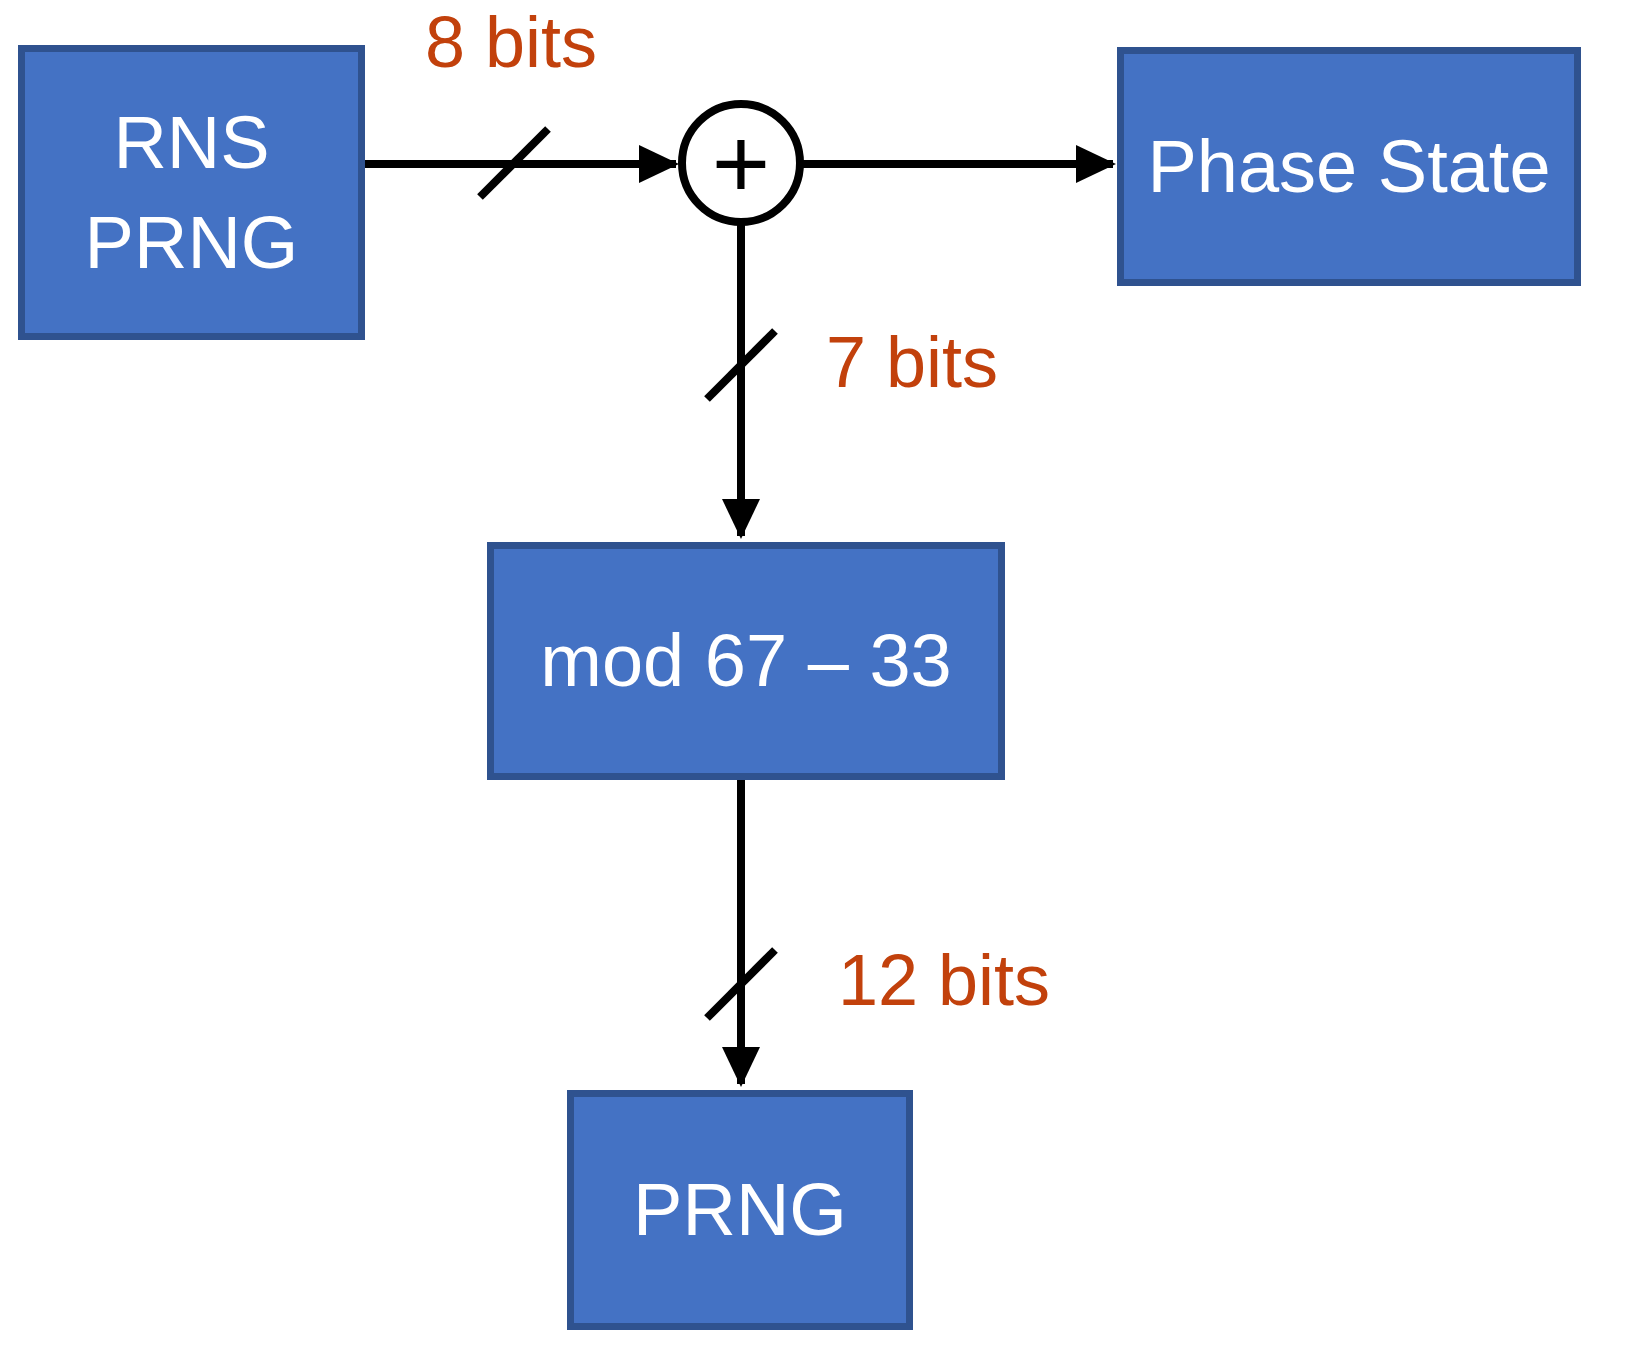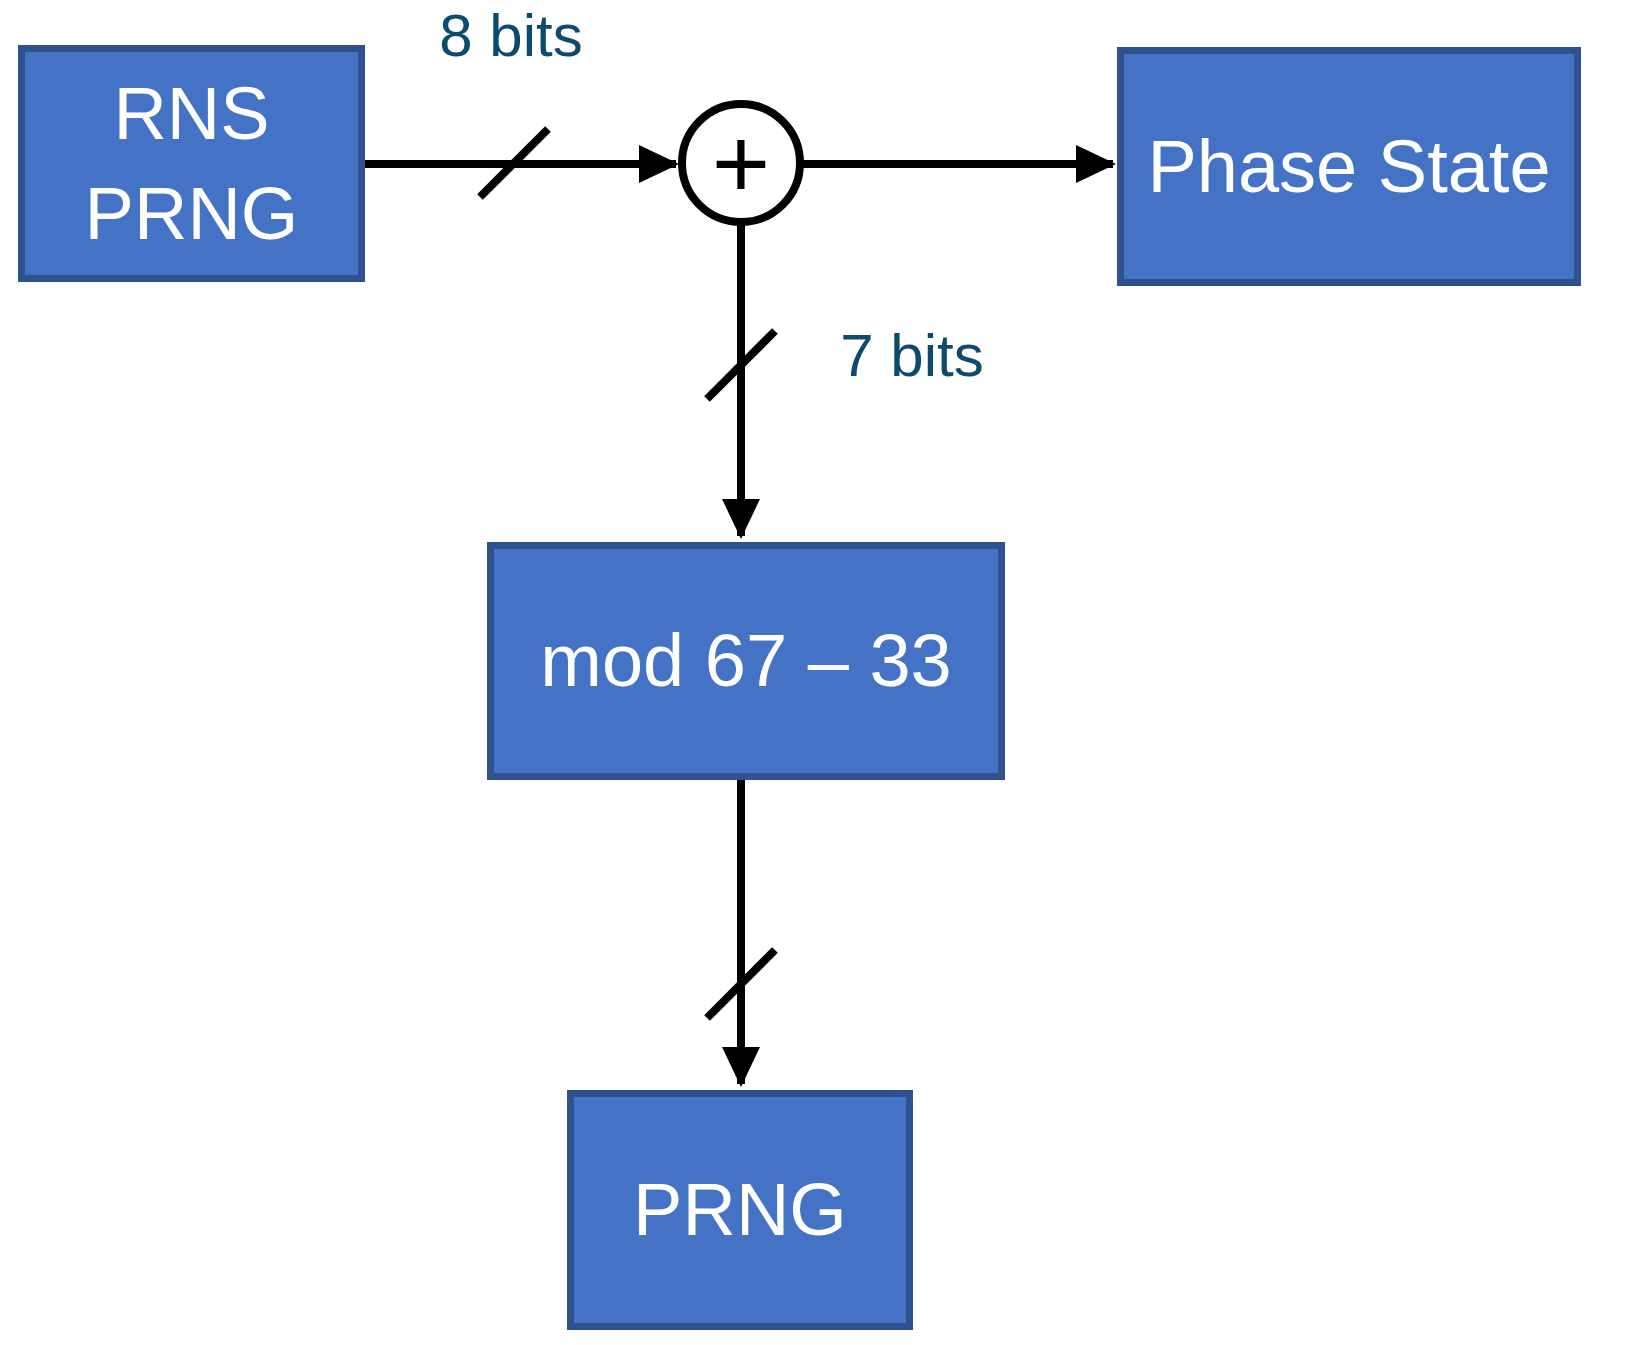--- a/index.html
+++ b/index.html
@@ -22,23 +22,23 @@
   .box-label{
     font-size:74px;
     line-height:1.35;
     text-align:center;
     white-space:pre-line;
     color:#ffffff;
   }
   .annotation{
     position:absolute;
     transform:translateX(-50%);
-    font-size:60px;
+    font-size:72px;
     line-height:1;
-    color:#0c4a6e;
+    color:#c2410c;
     white-space:nowrap;
   }
   .adder-plus{
     font-size:100px;
     fill:#000000;
   }
 </style>
 </head>
 <body>
 
@@ -60,21 +60,21 @@
     <line x1="741" y1="222" x2="741" y2="536" stroke="#000000" stroke-width="8" marker-end="url(#arrow)"></line>
     <line x1="707" y1="399" x2="775" y2="331" stroke="#000000" stroke-width="8"></line>
 
     <line x1="741" y1="780" x2="741" y2="1084" stroke="#000000" stroke-width="8" marker-end="url(#arrow)"></line>
     <line x1="707" y1="1018" x2="775" y2="950" stroke="#000000" stroke-width="8"></line>
 
     <circle cx="741" cy="163" r="59" fill="#ffffff" stroke="#000000" stroke-width="8"></circle>
     <text class="adder-plus" x="741" y="163" text-anchor="middle" dominant-baseline="central">+</text>
   </svg>
 
-  <div class="node" style="left:18px; top:45px; width:347px; height:237px;">
+  <div class="node" style="left:18px; top:45px; width:347px; height:295px;">
     <div class="box-label">RNS
 PRNG</div>
   </div>
 
   <div class="node" style="left:1117px; top:47px; width:464px; height:239px;">
     <div class="box-label">Phase State</div>
   </div>
 
   <div class="node" style="left:487px; top:542px; width:518px; height:238px;">
     <div class="box-label">mod 67 – 33</div>
@@ -82,14 +82,15 @@
 
   <div class="node" style="left:567px; top:1090px; width:346px; height:240px;">
     <div class="box-label">PRNG</div>
   </div>
 
   <div class="annotation" style="left:511px; top:6px;">8 bits</div>
 
   <div class="annotation" style="left:912px; top:326px;">7 bits</div>
 
 
+  <div class="annotation" style="left:944px; top:944px;">12 bits</div>
 
 </div>
 
 </body></html>

